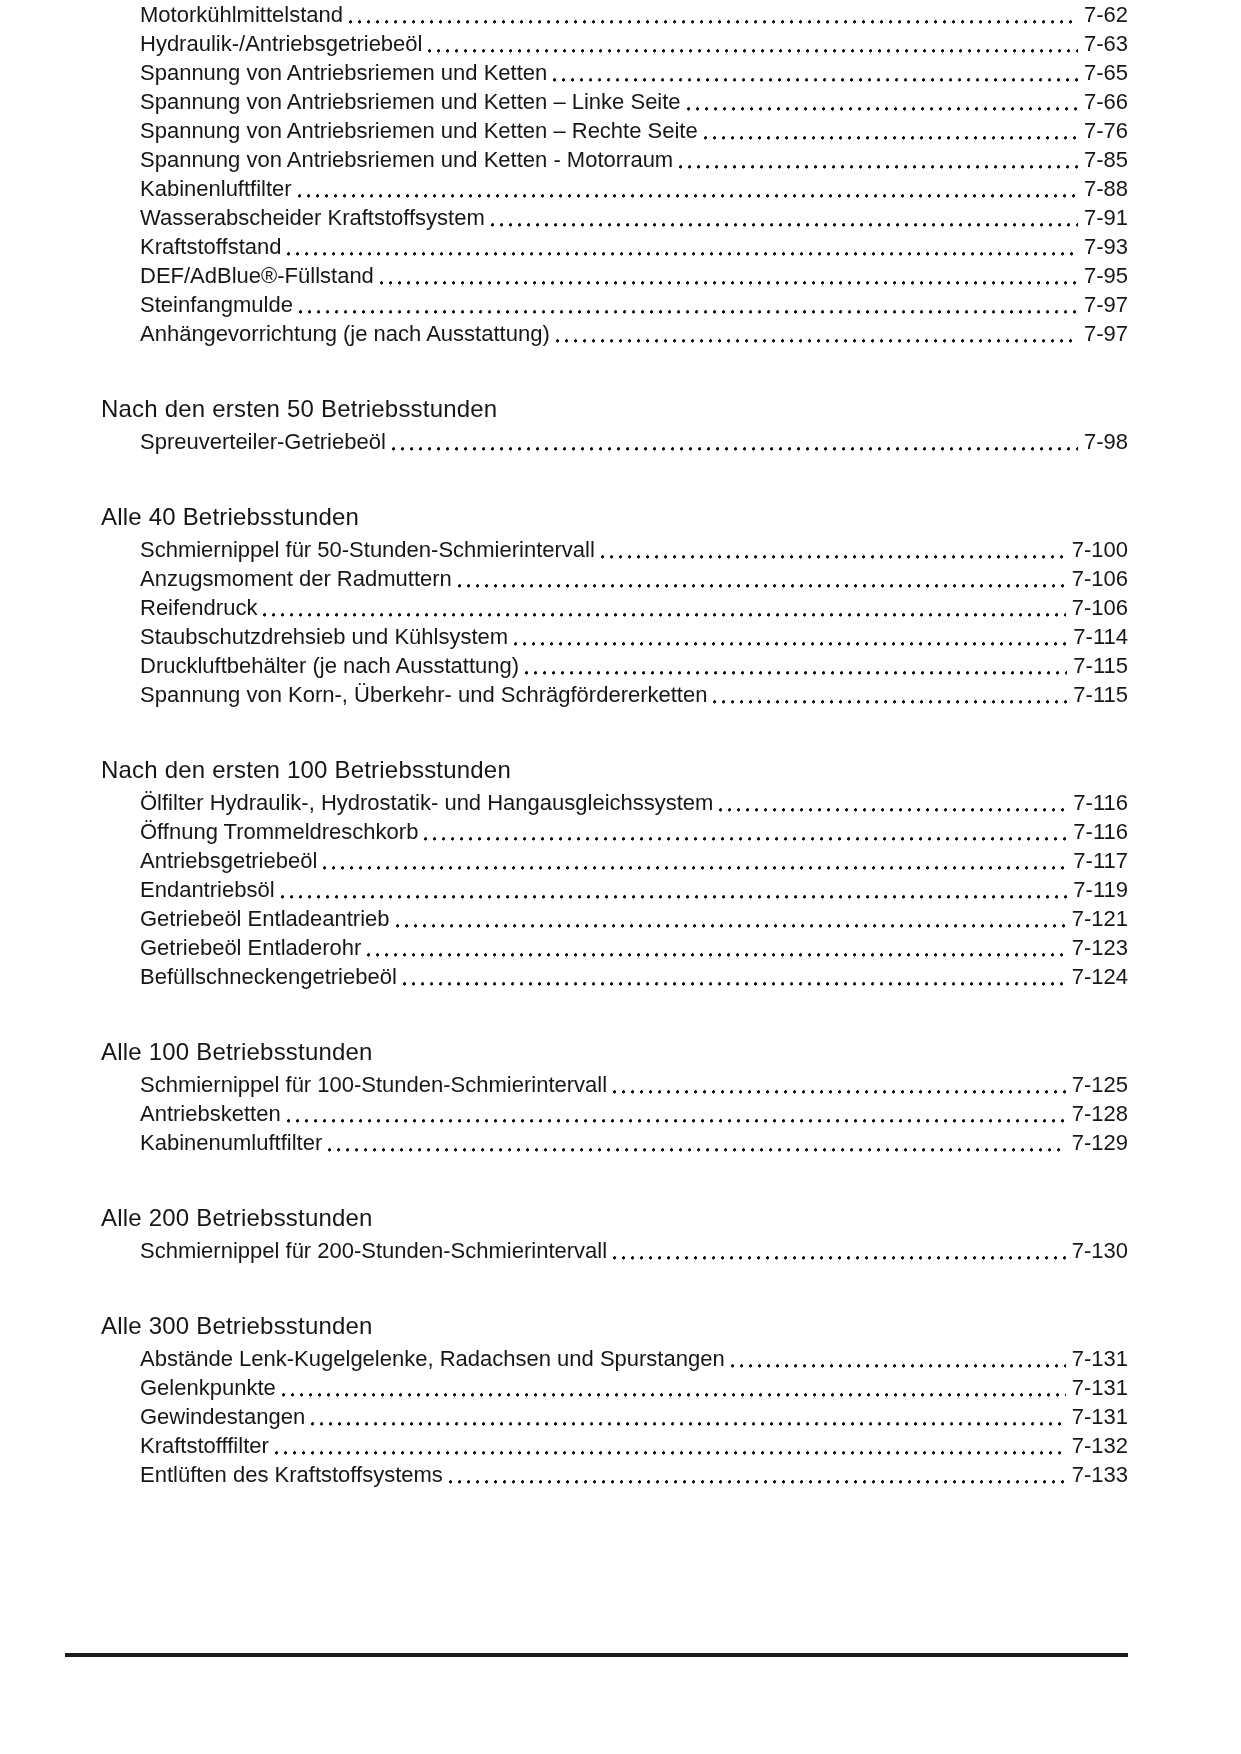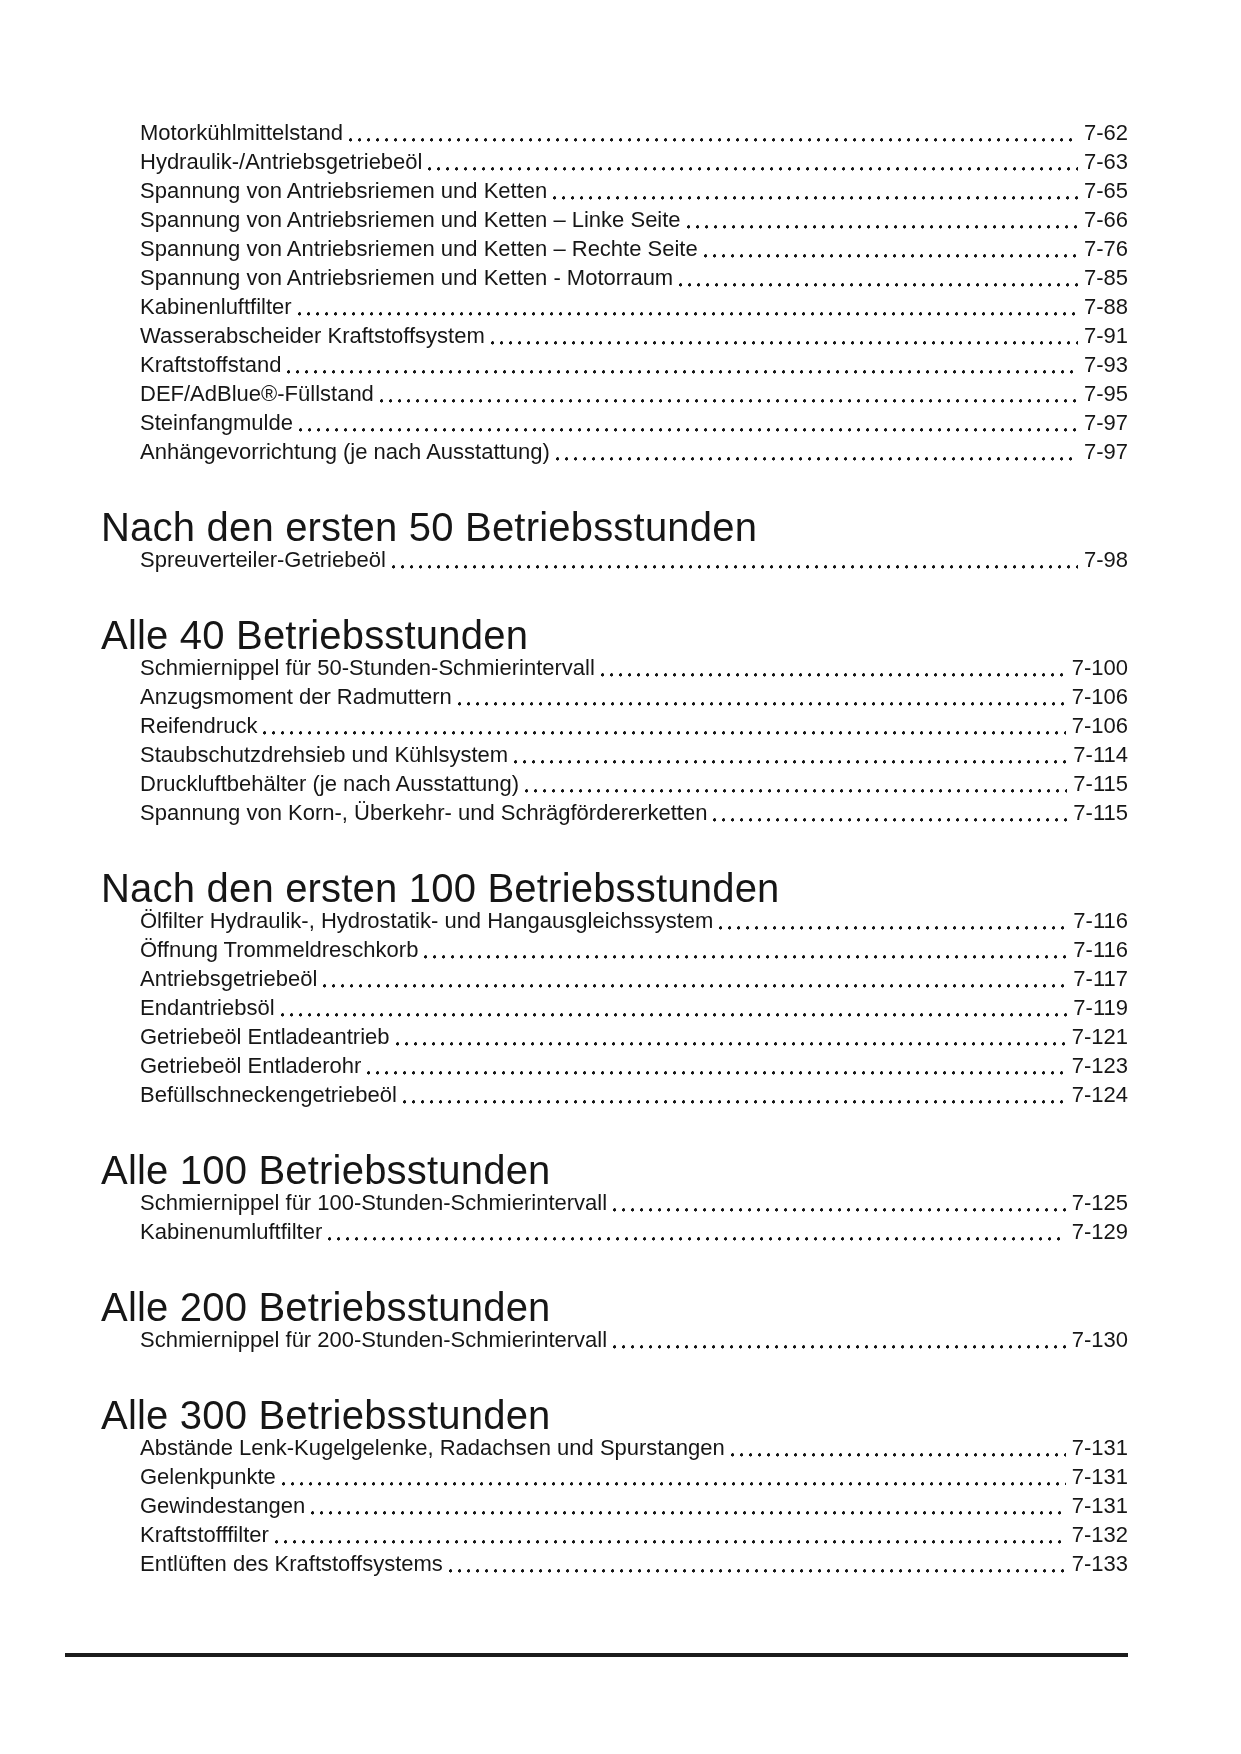--- a/index.html
+++ b/index.html
@@ -13,24 +13,23 @@
     height: 1754px;
     font-family: "Liberation Sans", sans-serif;
     color: #161616;
     overflow: hidden;
   }
   .toc {
     position: absolute;
     top: 0;
     left: 101px;
     width: 1027px;
-    padding-top: 118px;
   }
   .sec-heading {
-    font-size: 40px;
+    font-size: 24px;
     line-height: 36px;
     font-weight: 400;
     letter-spacing: 0.2px;
     margin: 43px 0 0 0;
     white-space: nowrap;
   }
   .toc-row {
     display: flex;
     align-items: baseline;
     margin-left: 39px;
@@ -210,20 +209,25 @@
   </section>
 
   <section>
     <h2 class="sec-heading">Alle 100 Betriebsstunden</h2>
     <div class="toc-row">
       <span class="lbl">Schmiernippel für 100-Stunden-Schmierintervall</span>
       <span class="dots"></span>
       <span class="pg">7-125</span>
     </div>
     <div class="toc-row">
+      <span class="lbl">Antriebsketten</span>
+      <span class="dots"></span>
+      <span class="pg">7-128</span>
+    </div>
+    <div class="toc-row">
       <span class="lbl">Kabinenumluftfilter</span>
       <span class="dots"></span>
       <span class="pg">7-129</span>
     </div>
   </section>
 
   <section>
     <h2 class="sec-heading">Alle 200 Betriebsstunden</h2>
     <div class="toc-row">
       <span class="lbl">Schmiernippel für 200-Stunden-Schmierintervall</span>

